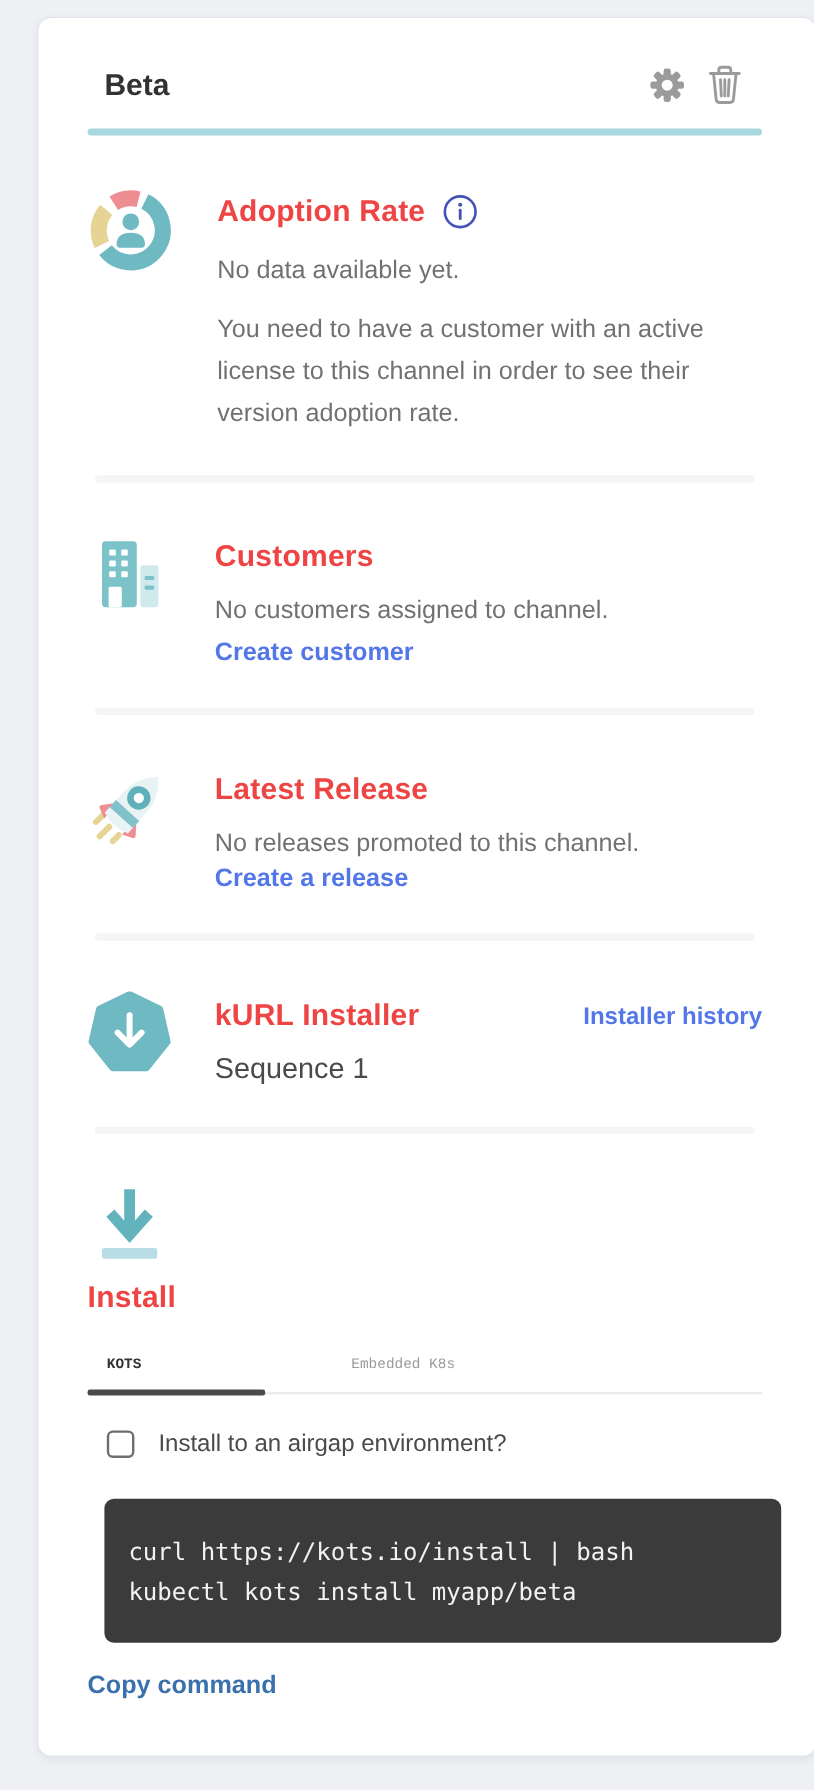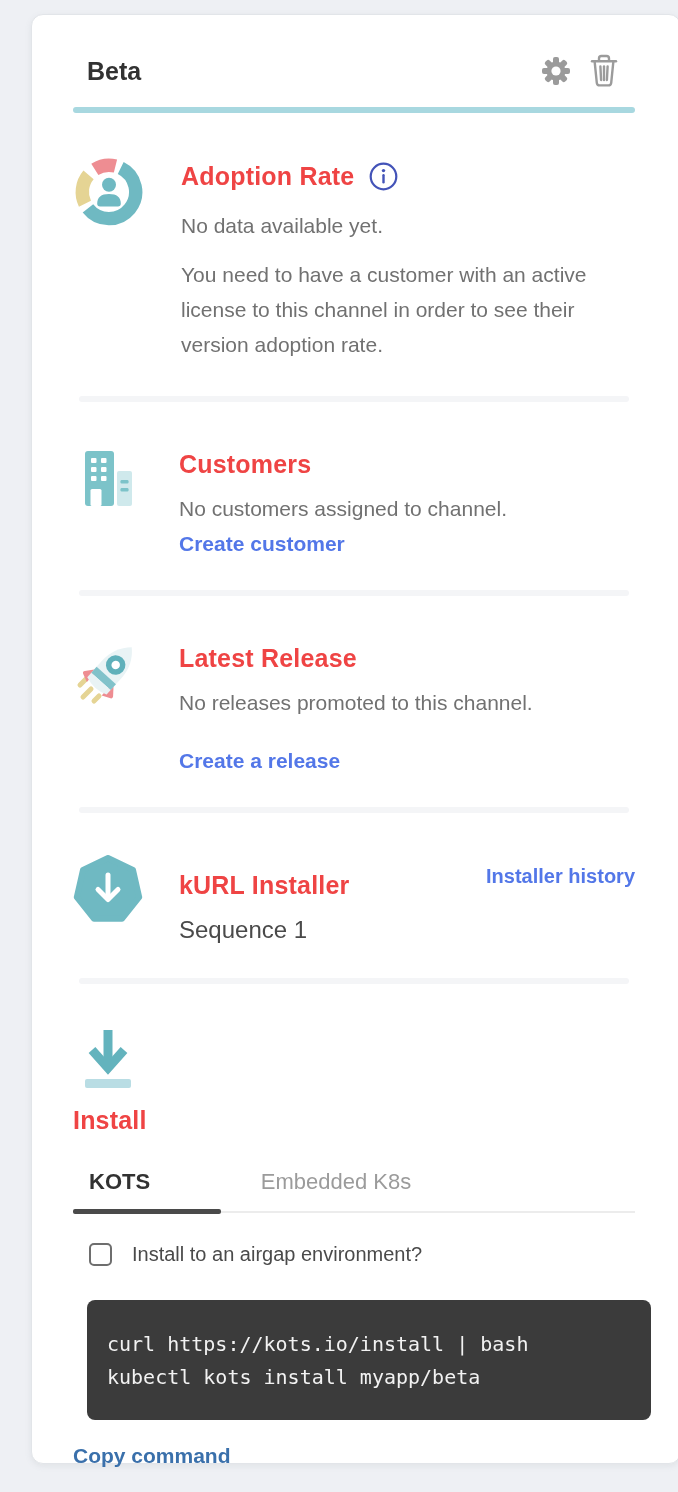--- a/index.html
+++ b/index.html
@@ -39,21 +39,21 @@
   .link { font-size: 21px; font-weight: 700; color: #5377e8; text-decoration: none; display: inline-block; cursor: pointer; }
   .divider { height: 6px; background: #f4f5f7; border-radius: 4px; margin: 34px 6px 0 6px; }
 
   
   .kurl-row { display: flex; align-items: flex-start; justify-content: space-between; }
   .hist-link { font-size: 20px; font-weight: 700; color: #5377e8; text-decoration: none; margin-top: 10px; cursor: pointer; }
   .sequence { font-size: 24px; color: #4a4a4a; margin-top: 16px; }
 
   
   .tabs { display: flex; margin-top: 34px; position: relative; border-bottom: 2px solid #ececec; padding-bottom: 16px; }
-  .tab { font-size: 22px; color: #9b9b9b; background: none; border: none; cursor: pointer; font-family: Liberation Sans, sans-serif; }
+  .tab { font-size: 12px; color: #9b9b9b; background: none; border: none; cursor: pointer; font-family: Liberation Mono, monospace; }
   .tab-kots { flex: 0 0 148px; text-align: left; padding-left: 16px; }
   .tab-embedded { flex: 0 0 230px; text-align: center; }
   .tab-helm { flex: 0 0 180px; text-align: center; }
   .tab.active { color: #323232; font-weight: 700; }
   .tab-indicator { position: absolute; left: 0; bottom: -3px; width: 148px; height: 5px; background: #4a4a4a; border-radius: 2px; }
 
   
   .airgap-row { display: flex; align-items: center; margin-top: 30px; padding-left: 16px; }
   .airgap-check {
     appearance: none; -webkit-appearance: none;
@@ -201,40 +201,40 @@
           <path d="M27 48 h26 l0 6 q-13 5-26 0 z" fill="#e9f3f5"></path>
           <circle cx="40" cy="26" r="7" fill="#ffffff" stroke="#5fb0ba" stroke-width="5.5"></circle>
         </g>
       </svg>
     </div>
     <div class="content-col">
       <div class="sec-title-row">
         <span class="sec-title">Latest Release</span>
       </div>
       <div class="muted" style="margin-top:12px;">No releases promoted to this channel.</div>
-      <a class="link" style="margin-top:29px;">Create a release</a>
+      <a class="link" style="margin-top:0;">Create a release</a>
     </div>
   </div>
 
   <div class="divider"></div>
 
   
   <div class="section">
     <div class="icon-col">
       <svg width="70" height="70" viewBox="0 0 70 70">
         <path d="M35 3 L60 15 L66.2 42.1 L48.9 63.8 L21.1 63.8 L3.8 42.1 L10 15 Z" fill="#6fb9c2" stroke="#6fb9c2" stroke-width="6" stroke-linejoin="round"></path>
         <g stroke="#ffffff" stroke-width="5" stroke-linecap="round" stroke-linejoin="round" fill="none">
           <path d="M35 20 v23"></path>
           <path d="M25 34.5 L35 44.5 L45 34.5"></path>
         </g>
       </svg>
     </div>
     <div class="content-col">
       <div class="kurl-row">
-        <span class="sec-title" style="margin-top:16px;text-align:right;">kURL Installer</span>
+        <span class="sec-title" style="margin-top:6px;text-align:right;">kURL Installer</span>
         <a class="hist-link">Installer history</a>
       </div>
       <div class="sequence">Sequence 1</div>
     </div>
   </div>
 
   <div class="divider"></div>
 
   
   <div class="section" style="margin-top:40px;flex-direction:column;">

